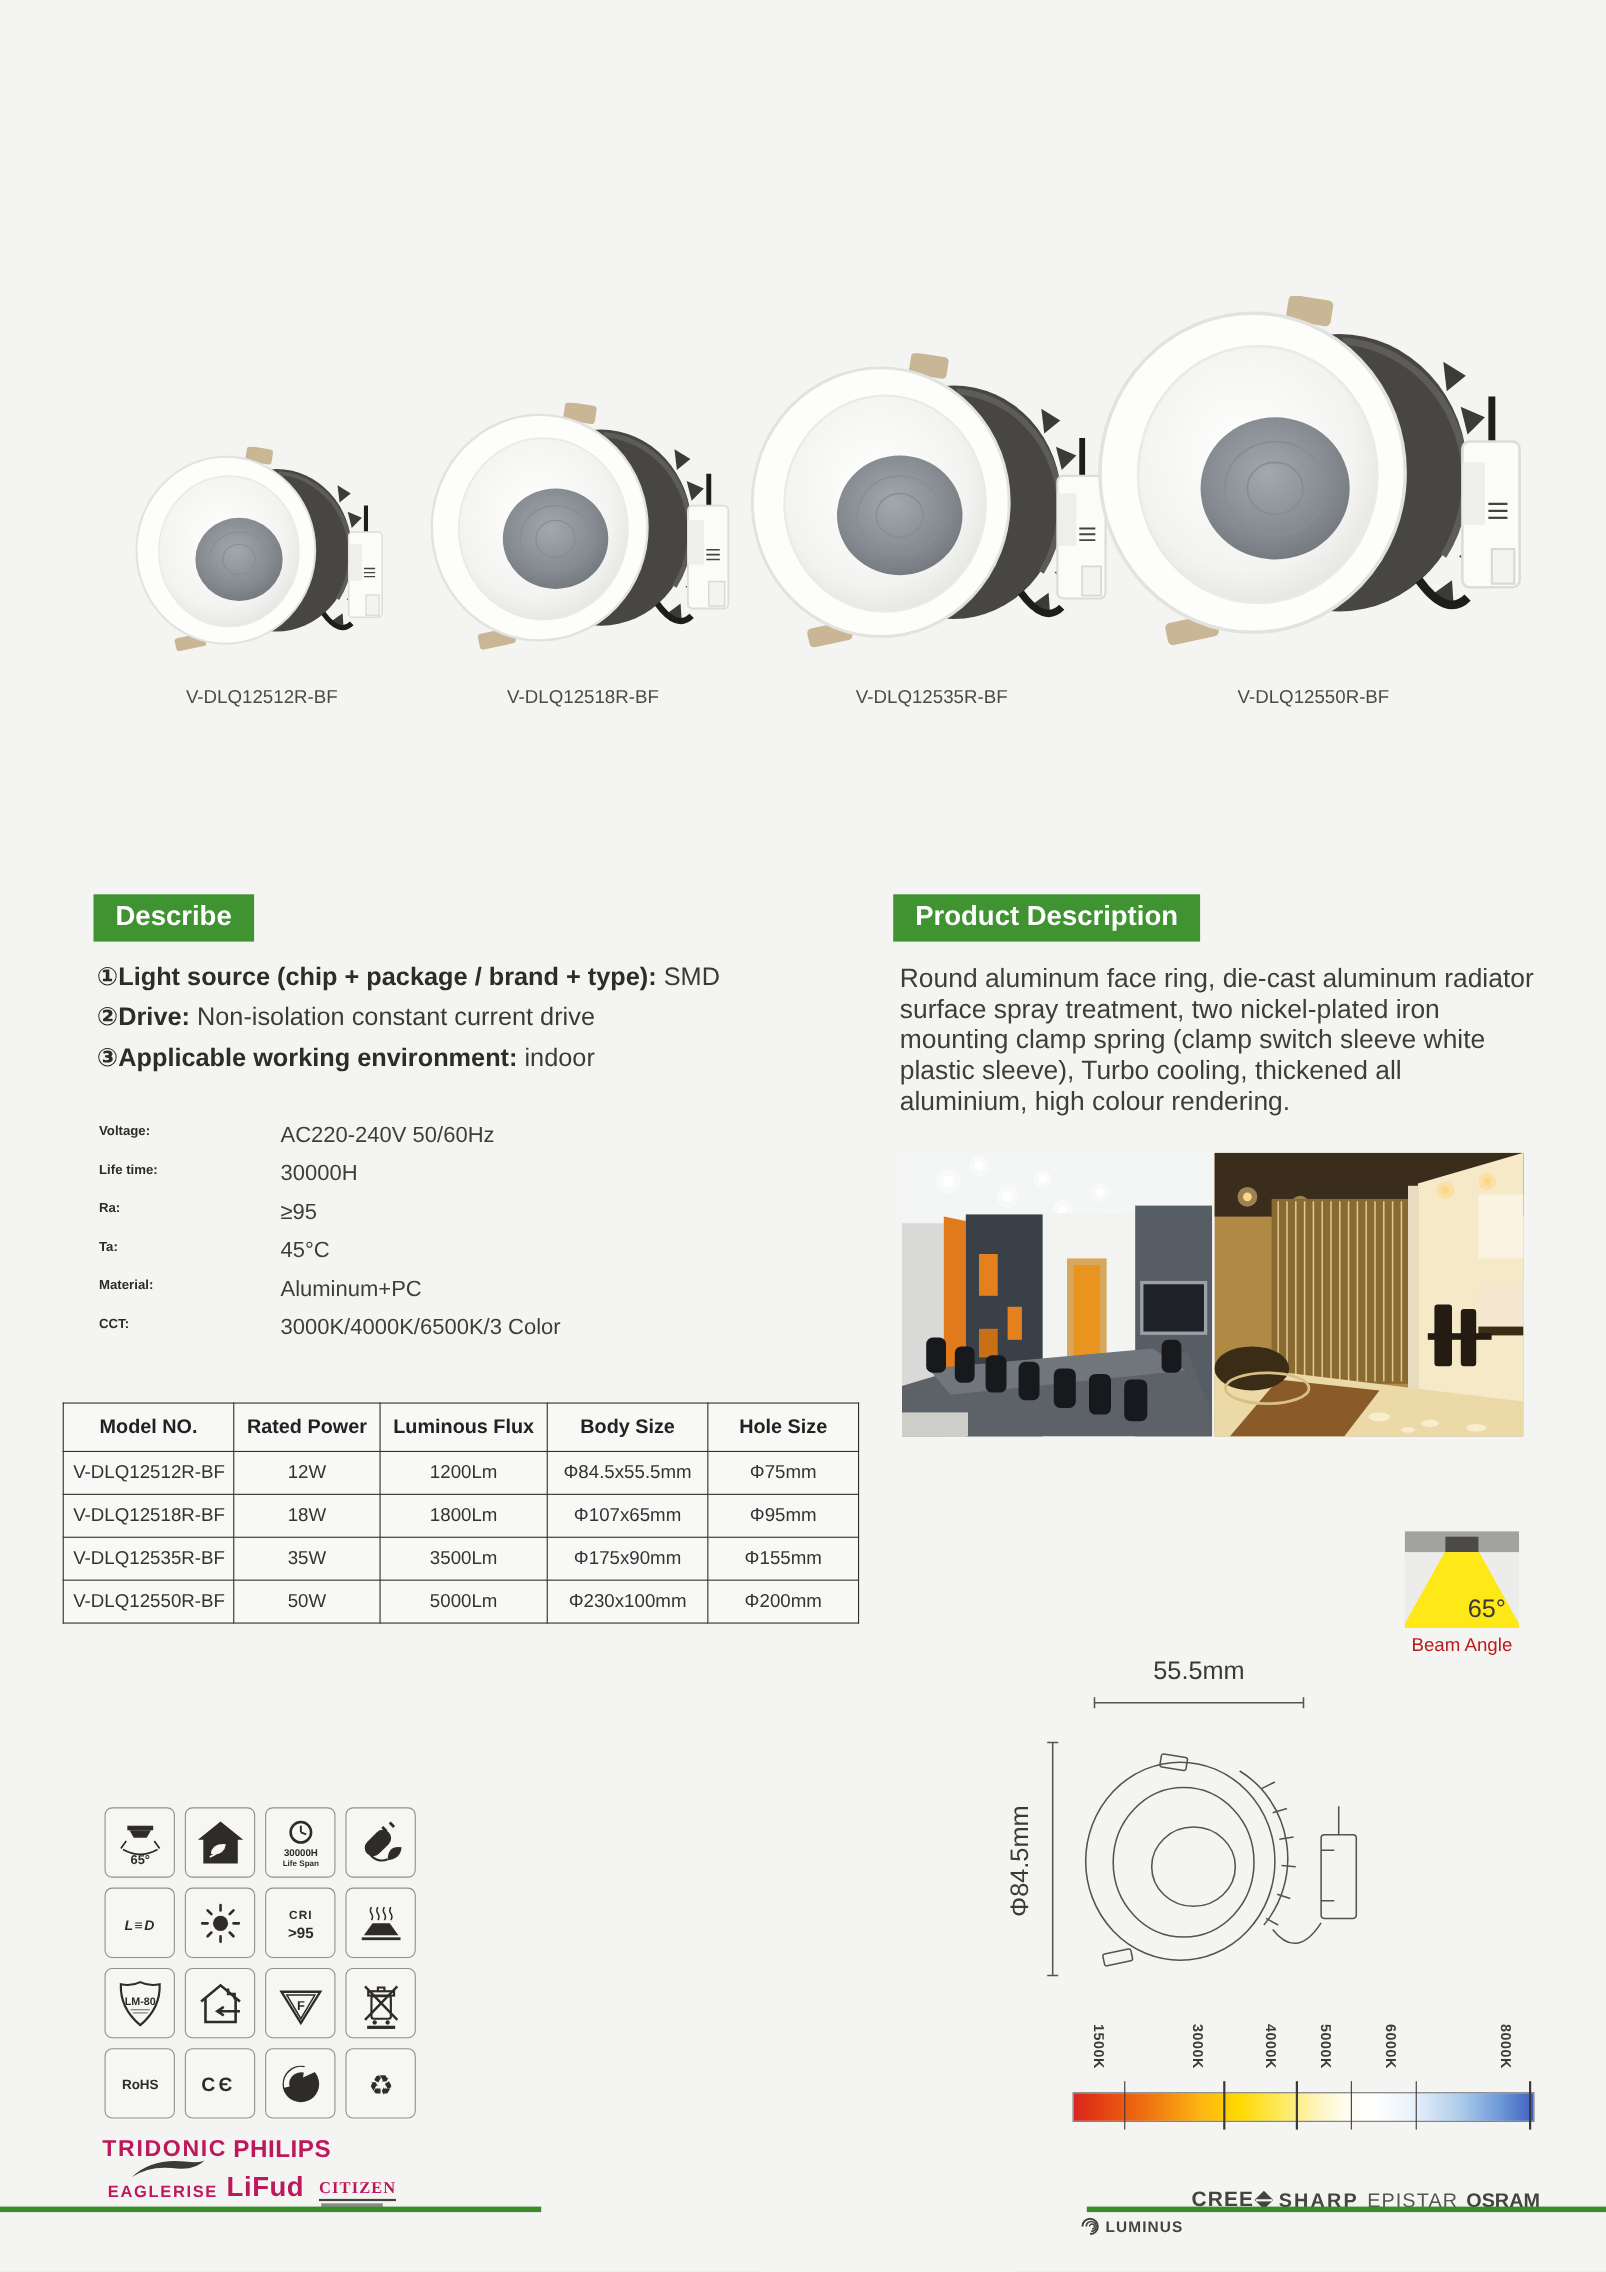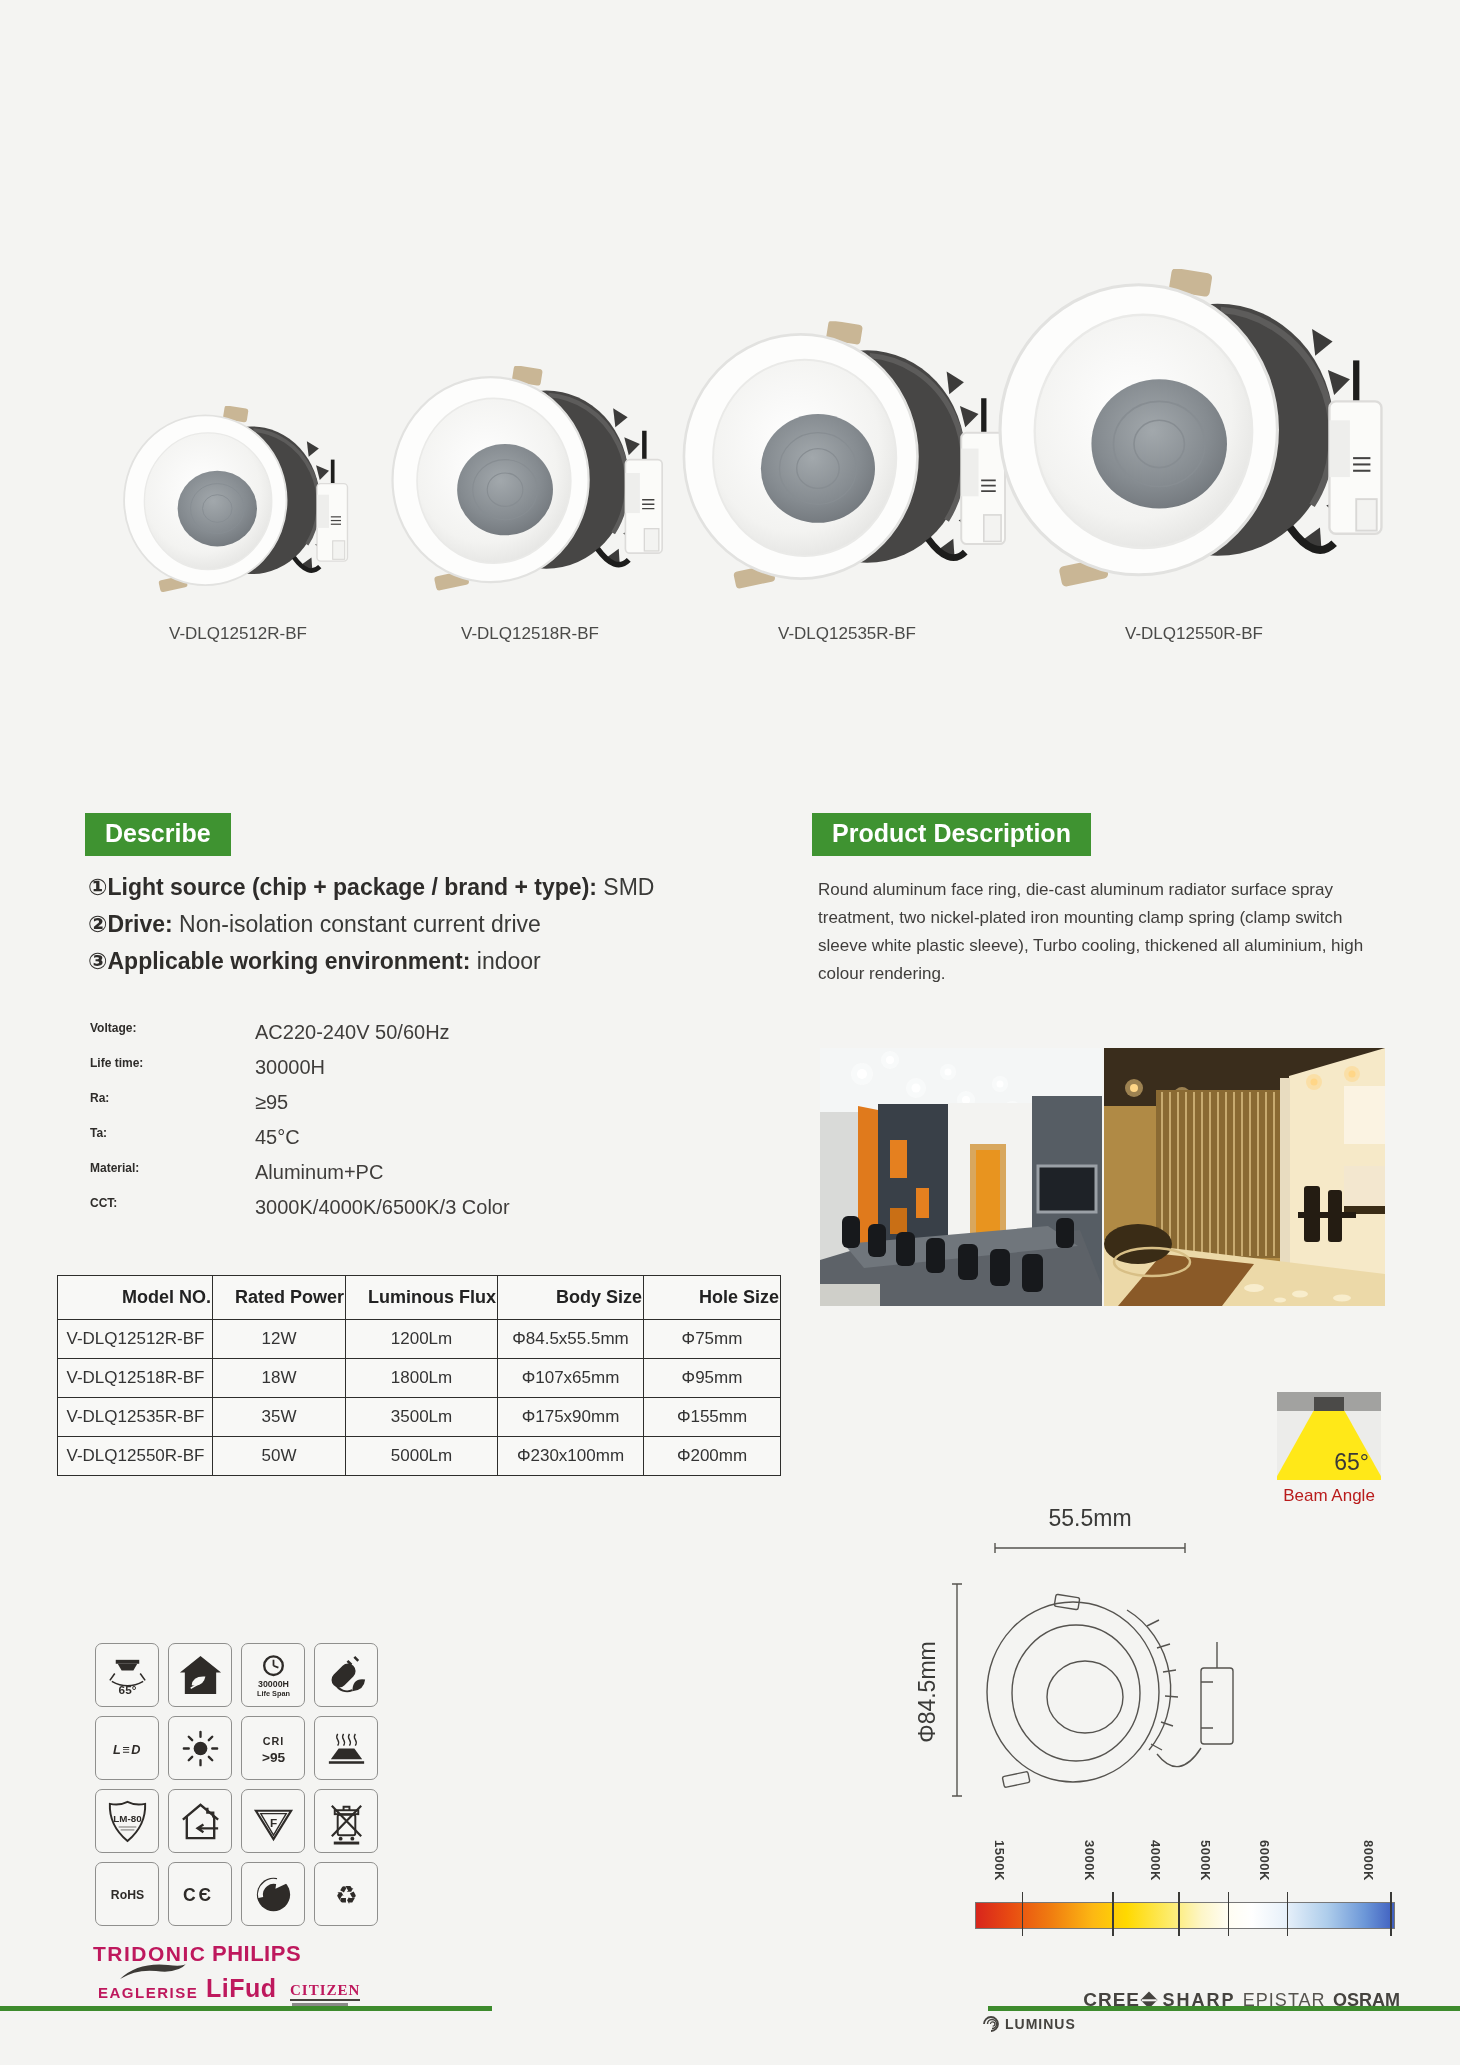--- a/index.html
+++ b/index.html
@@ -21,25 +21,25 @@
   .model-label{font-size:17px;color:#4a4a48;text-align:center;width:220px;}
   
   .badge{background:#3f9331;color:#ffffff;font-weight:bold;font-size:25px;
          padding:6px 20px 8px 20px;white-space:nowrap;}
   
   .feat{font-size:23px;white-space:nowrap;}
   .feat b{font-weight:bold;color:#2e2c2a;}
   .spec-label{font-size:12px;font-weight:bold;color:#2e2c2a;}
   .spec-value{font-size:20px;color:#3f3d3b;}
   
-  .desc-text{width:578px;font-size:17px;line-height:28px;color:#3f3d3b;}
+  .desc-text{width:578px;font-size:24px;line-height:28px;color:#3f3d3b;}
   
   table.spec{border-collapse:collapse;background:#f8f8f6;}
   table.spec th,table.spec td{border:1.6px solid #2e2e2c;text-align:center;}
-  table.spec th{font-size:18px;font-weight:bold;height:41px;color:#222;text-align:right;}
+  table.spec th{font-size:18px;font-weight:bold;height:41px;color:#222;}
   table.spec td{font-size:17px;height:36px;color:#333;}
   td.model-cell{text-align:left;padding-left:2px;font-size:16px;}
   
   .beam-box{width:104px;height:88px;background:#ececea;overflow:hidden;}
   .beam-top{position:absolute;left:0;top:0;width:104px;height:19px;background:#a2a2a0;}
   .beam-fixture{position:absolute;left:37px;top:5px;width:30px;height:14px;background:#4b4a48;}
   .beam-cone{position:absolute;left:0;top:19px;width:104px;height:69px;background:#ffe818;
              clip-path:polygon(35% 0,65% 0,102% 100%,-2% 100%);}
   .beam-value{position:absolute;right:12px;bottom:4px;font-size:23px;color:#3a3a38;}
   .beam-label{width:104px;text-align:center;font-size:17px;font-weight:normal;color:#b91c1c;}

